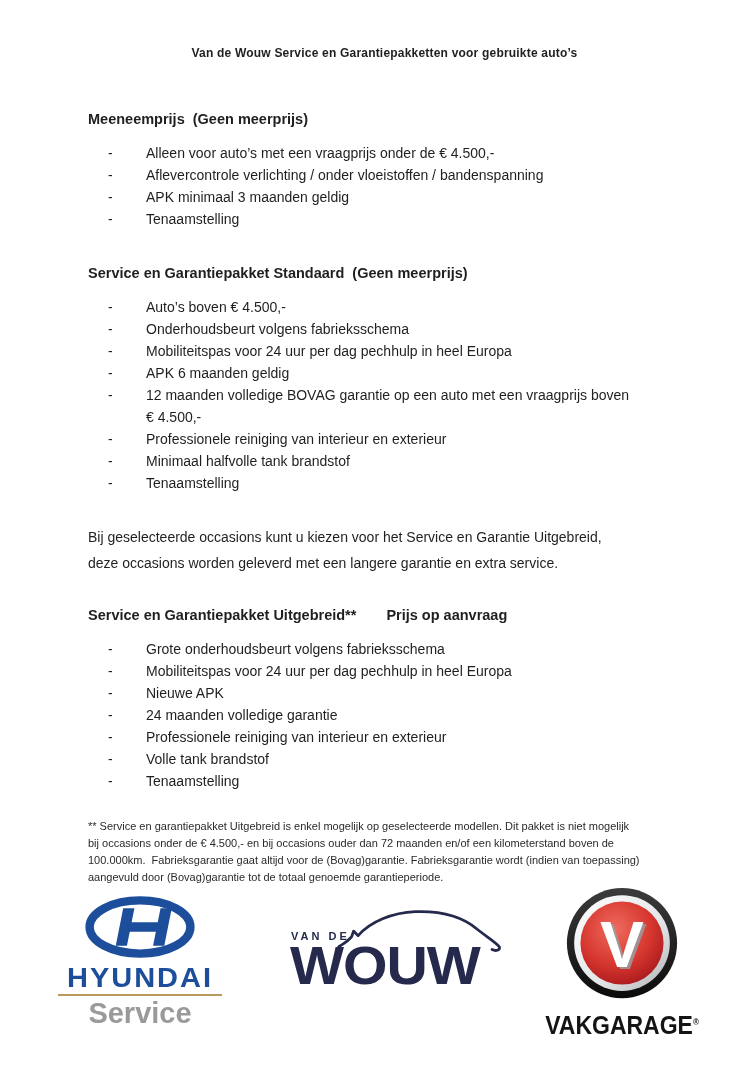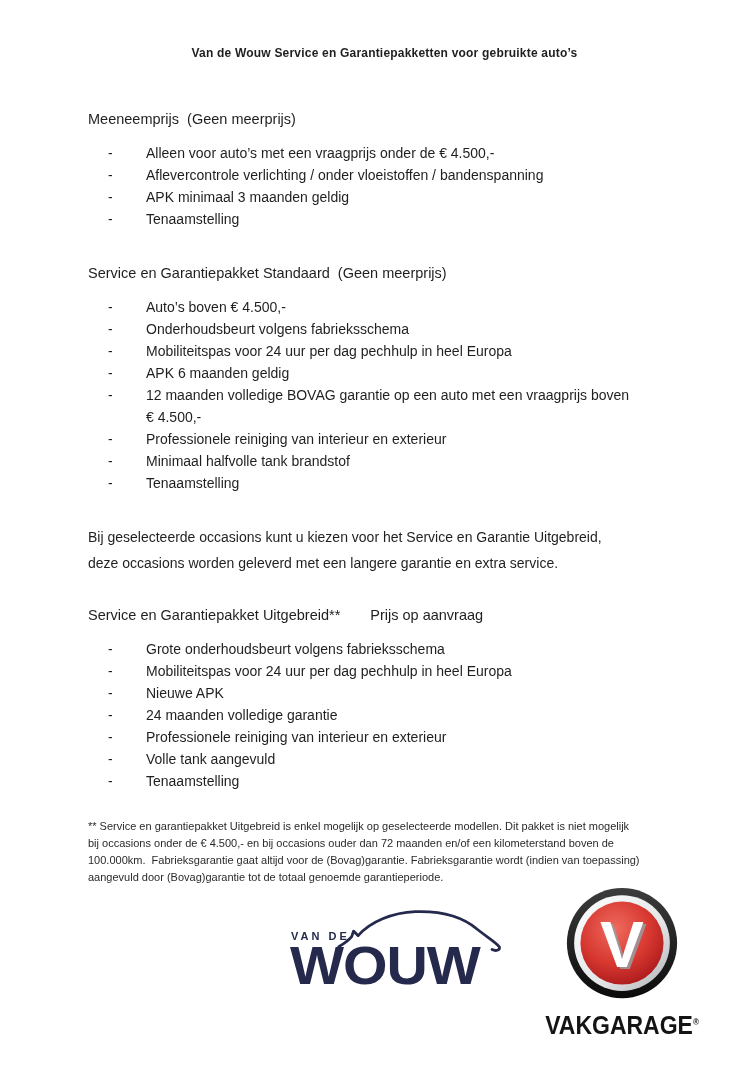--- a/index.html
+++ b/index.html
@@ -19,21 +19,21 @@
     text-align: center;
     font-size: 12px;
     font-weight: bold;
     letter-spacing: 0.2px;
     white-space: pre-wrap;
   }
 
   .sec-heading {
     margin-left: 88px;
     font-size: 14.5px;
-    font-weight: normal;
+    font-weight: bold;
     line-height: 22px;
     white-space: pre-wrap;
   }
   .h-meeneemprijs { margin-top: 48px; }
   .h-standaard    { margin-top: 32px; }
   .h-uitgebreid   { margin-top: 28px; display: flex; align-items: baseline; }
   .h-uitgebreid .price { margin-left: 30px; }
 
   .list { margin-top: 12px; margin-left: 88px; }
   .li { display: flex; font-size: 14px; line-height: 22px; }
@@ -208,36 +208,47 @@
         <span class="txt">24 maanden volledige garantie</span>
       </div>
 
       <div class="li">
         <span class="dash">-</span>
         <span class="txt">Professionele reiniging van interieur en exterieur</span>
       </div>
 
       <div class="li">
         <span class="dash">-</span>
-        <span class="txt">Volle tank aangevuld</span>
+        <span class="txt">Volle tank brandstof</span>
       </div>
 
       <div class="li">
         <span class="dash">-</span>
         <span class="txt">Tenaamstelling</span>
       </div>
     </div>
 
   <div class="footnote">** Service en garantiepakket Uitgebreid is enkel mogelijk op geselecteerde modellen. Dit pakket is niet mogelijk
 bij occasions onder de € 4.500,- en bij occasions ouder dan 72 maanden en/of een kilometerstand boven de
 100.000km.  Fabrieksgarantie gaat altijd voor de (Bovag)garantie. Fabrieksgarantie wordt (indien van toepassing)
 aangevuld door (Bovag)garantie tot de totaal genoemde garantieperiode.</div>
 
   <div class="logo-row">
 
+    <div class="logo-hyundai">
+      <svg class="hy-mark" width="112" height="62" viewBox="0 0 120 66">
+        <ellipse class="hy-ellipse" cx="60" cy="33" rx="54" ry="28.5" stroke-width="9"></ellipse>
+        <path class="hy-h" d="M 42,13 L 54,13 L 46,53 L 34,53 Z"></path>
+        <path class="hy-h" d="M 82,13 L 94,13 L 86,53 L 74,53 Z"></path>
+        <path class="hy-h" d="M 50,28 L 80,28 L 78,38 L 48,38 Z"></path>
+      </svg>
+      <div class="hy-word">HYUNDAI</div>
+      <div class="hy-rule"></div>
+      <div class="hy-service">Service</div>
+    </div>
 
     <div class="logo-wouw">
       <svg class="wouw-car" width="170" height="48" viewBox="0 0 180 52">
         <path d="M 2,42 C 8,38 12,36 16,31 L 18,25 L 23,30
                  C 36,15 60,5 85,4
                  C 115,3 138,11 152,23
                  C 162,31 172,37 176,42
                  C 177,46 172,47 168,45"></path>
       </svg>
       <div class="wouw-top">VAN DE</div>

